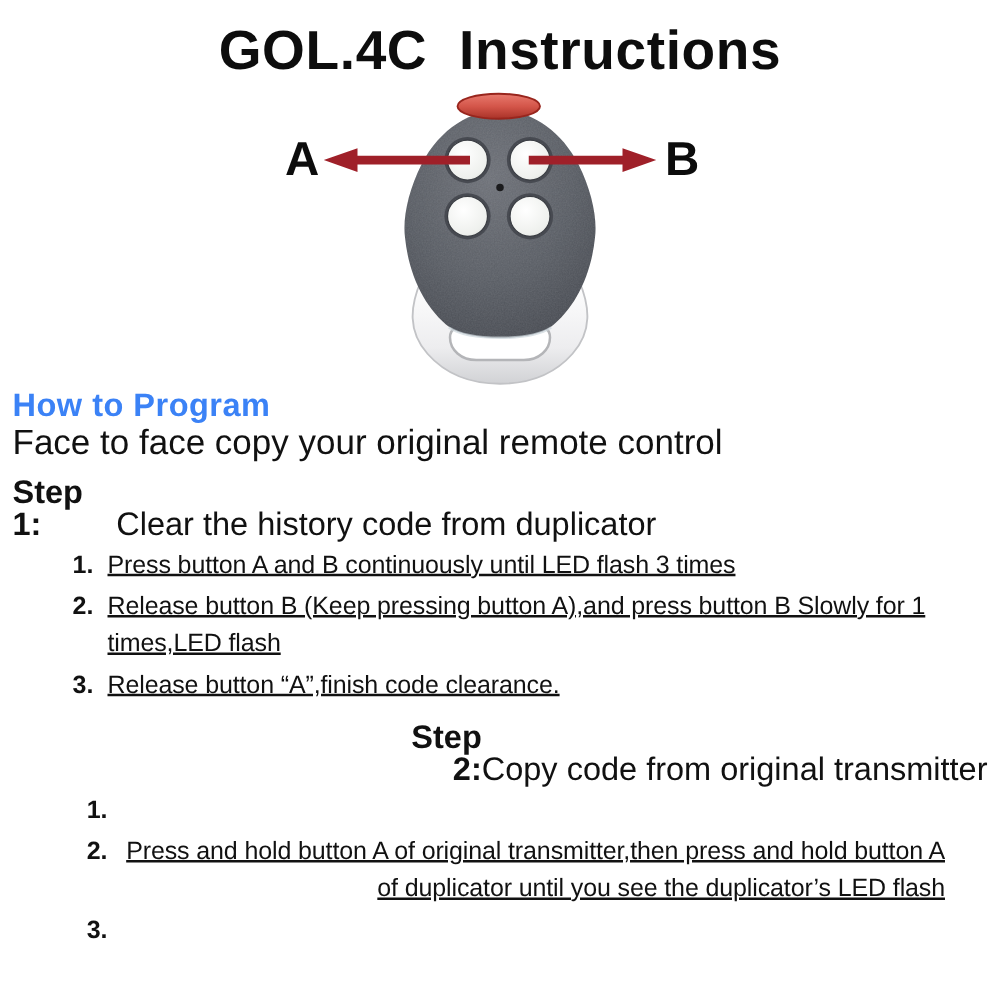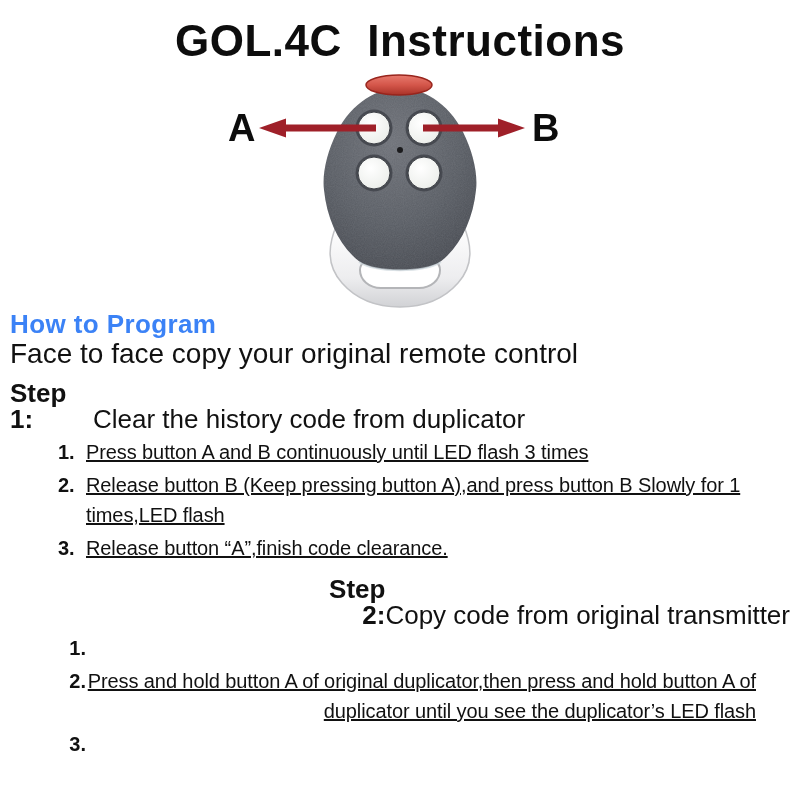--- a/index.html
+++ b/index.html
@@ -136,21 +136,21 @@
     <div class="step step-2">
       <div class="step-head">
         <span class="step-label">Step 2:</span><span class="step-title">Copy code from original transmitter</span>
       </div>
       <ol class="items">
         <li>
           <span class="num">1.</span>
         </li>
         <li>
           <span class="num">2.</span>
-          <span class="txt">Press and hold button A of original duplicator,then press and hold button A of duplicator until you see the duplicator’s LED flash</span>
+          <span class="txt">Press and hold button A of original transmitter,then press and hold button A of duplicator until you see the duplicator’s LED flash</span>
         </li>
         <li>
           <span class="num">3.</span>
         </li>
       </ol>
     </div>
   </div>
 
 </div>
 

